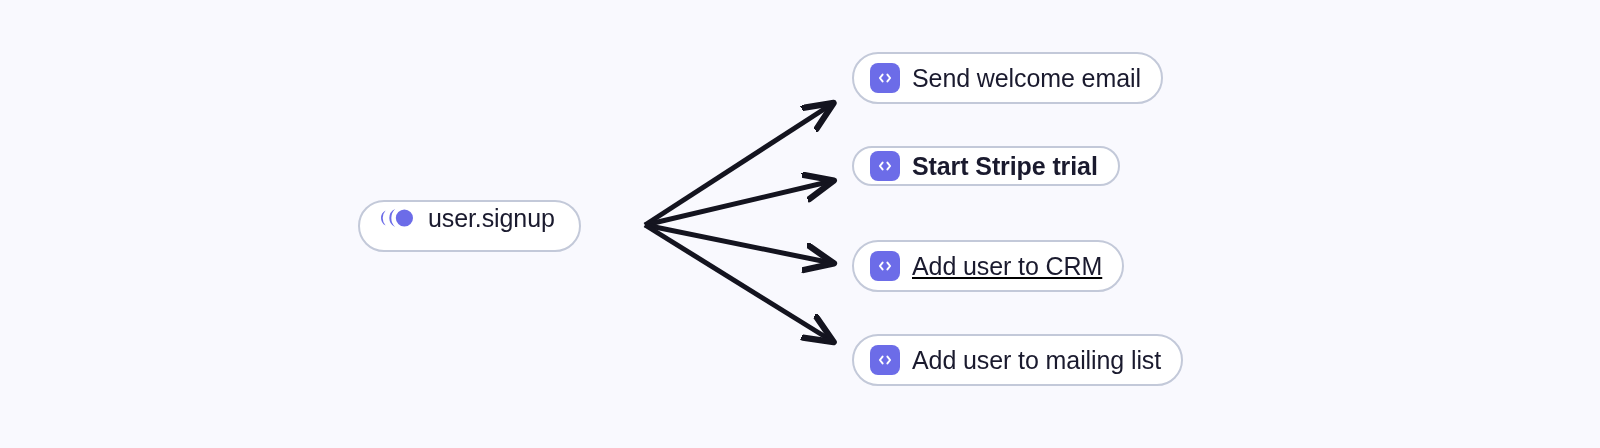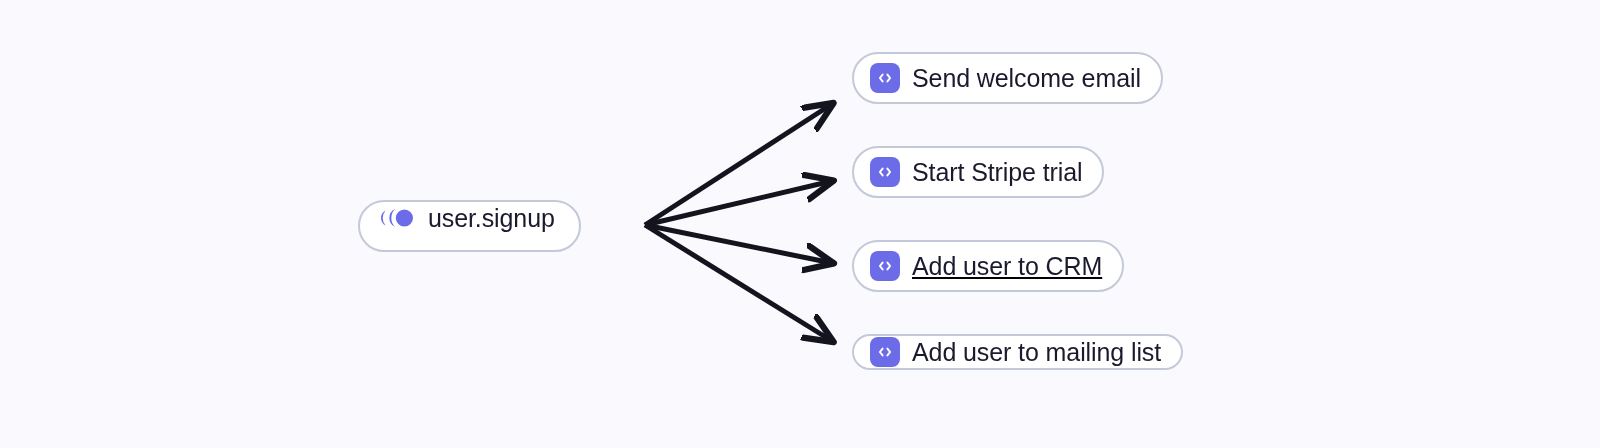--- a/index.html
+++ b/index.html
@@ -117,39 +117,39 @@
   <div id="action-nodes">
       <div class="node action-node" style="left: 852px; top: 52px; height: 52px;">
         <span class="code-icon">
           <svg width="18" height="18" viewBox="0 0 18 18" aria-hidden="true">
             <path d="M6.6,5.6 L3.9,9 L6.6,12.4" fill="none" stroke="#ffffff" stroke-width="2" stroke-linecap="round" stroke-linejoin="round"></path>
             <path d="M11.4,5.6 L14.1,9 L11.4,12.4" fill="none" stroke="#ffffff" stroke-width="2" stroke-linecap="round" stroke-linejoin="round"></path>
           </svg>
         </span>
         <span class="node-label">Send welcome email</span>
       </div>
-      <div class="node action-node" style="left: 852px; top: 146px; height: 52px;">
+      <div class="node action-node" style="left: 852px; top: 146px; height: 40px; font-weight: bold;">
         <span class="code-icon">
           <svg width="18" height="18" viewBox="0 0 18 18" aria-hidden="true">
             <path d="M6.6,5.6 L3.9,9 L6.6,12.4" fill="none" stroke="#ffffff" stroke-width="2" stroke-linecap="round" stroke-linejoin="round"></path>
             <path d="M11.4,5.6 L14.1,9 L11.4,12.4" fill="none" stroke="#ffffff" stroke-width="2" stroke-linecap="round" stroke-linejoin="round"></path>
           </svg>
         </span>
         <span class="node-label">Start Stripe trial</span>
       </div>
       <div class="node action-node" style="left: 852px; top: 240px; height: 52px; text-decoration: underline;">
         <span class="code-icon">
           <svg width="18" height="18" viewBox="0 0 18 18" aria-hidden="true">
             <path d="M6.6,5.6 L3.9,9 L6.6,12.4" fill="none" stroke="#ffffff" stroke-width="2" stroke-linecap="round" stroke-linejoin="round"></path>
             <path d="M11.4,5.6 L14.1,9 L11.4,12.4" fill="none" stroke="#ffffff" stroke-width="2" stroke-linecap="round" stroke-linejoin="round"></path>
           </svg>
         </span>
         <span class="node-label">Add user to CRM</span>
       </div>
-      <div class="node action-node" style="left: 852px; top: 334px; height: 36px;">
+      <div class="node action-node" style="left: 852px; top: 334px; height: 52px;">
         <span class="code-icon">
           <svg width="18" height="18" viewBox="0 0 18 18" aria-hidden="true">
             <path d="M6.6,5.6 L3.9,9 L6.6,12.4" fill="none" stroke="#ffffff" stroke-width="2" stroke-linecap="round" stroke-linejoin="round"></path>
             <path d="M11.4,5.6 L14.1,9 L11.4,12.4" fill="none" stroke="#ffffff" stroke-width="2" stroke-linecap="round" stroke-linejoin="round"></path>
           </svg>
         </span>
         <span class="node-label">Add user to mailing list</span>
       </div>
     </div>
 

